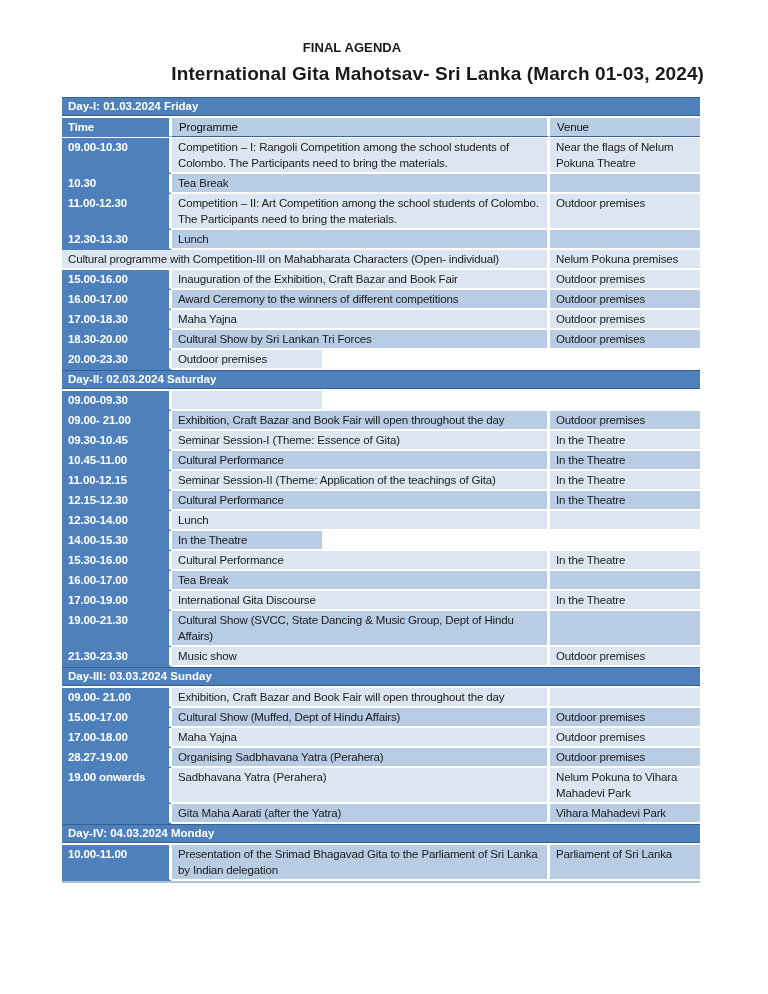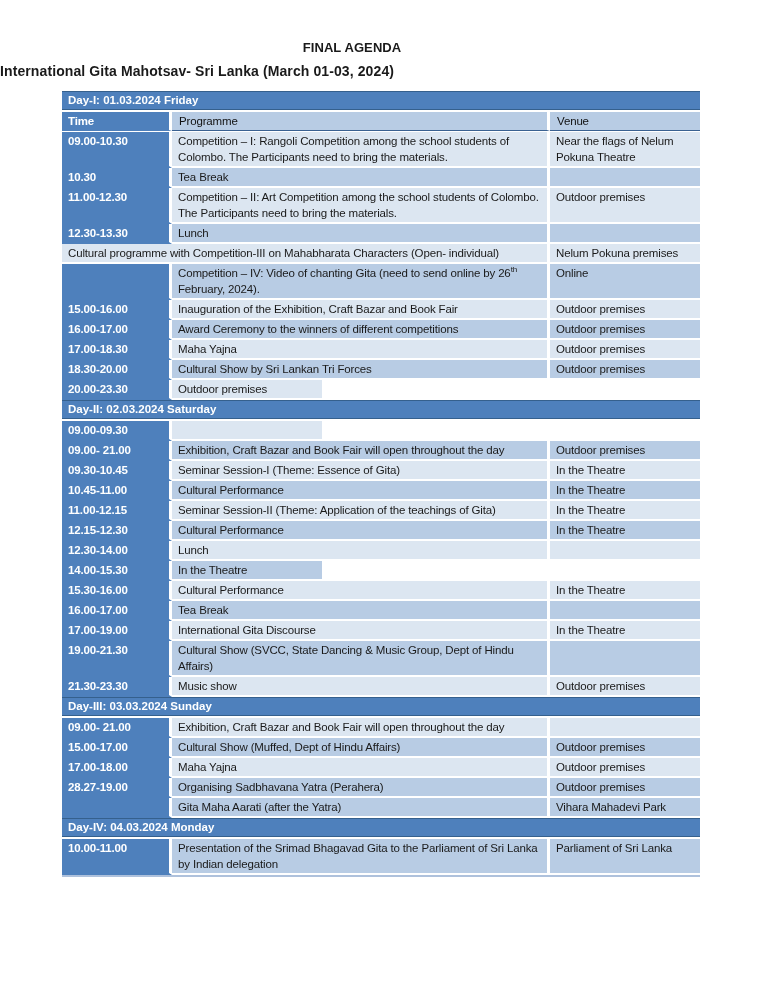--- a/index.html
+++ b/index.html
@@ -1,21 +1,21 @@
 <!DOCTYPE html>
 <html style="--blue: #4E80BC; --dark: #35608D; --light: #DCE6F1; --medium: #B8CCE4; --hdrline: #3A6191;"><head>
 <meta charset="utf-8">
 <style>
   html,body{margin:0;padding:0;background:#ffffff;}
   .page{
     width:704px;height:994px;background:#ffffff;overflow:hidden;
     font-family:"Liberation Sans",sans-serif;color:#1a1a1a;position:relative;
   }
   .doc-title{padding-top:40px;text-align:center;font-weight:bold;font-size:13px;letter-spacing:0.1px;}
-  .doc-subtitle{margin-top:8px;text-align:left;font-weight:bold;font-size:14px;letter-spacing:0.1px;}
+  .doc-subtitle{margin-top:8px;text-align:right;font-weight:bold;font-size:19px;letter-spacing:0.1px;}
   .agenda{margin:12px 0 0 62px;width:638px;border-bottom:2px solid #AEC1DC;}
   .day-band{
     background:var(--blue,#4E80BC);color:#ffffff;font-weight:bold;
     font-size:11.5px;line-height:15px;padding:1px 6px;
     border-top:1px solid var(--dark,#35608D);
     border-bottom:1px solid var(--dark,#35608D);
     margin-bottom:2px;
   }
   .row{display:flex;}
   .cell{
@@ -73,25 +73,20 @@
         <div class="row">
           <div class="cell time-cell">12.30-13.30</div>
           <div class="cell prog-cell shade-medium">Lunch</div>
           <div class="cell venue-cell shade-medium"></div>
         </div>
         <div class="row">
           <div class="cell prog-cell shade-light">Cultural programme with Competition-III on Mahabharata Characters (Open- individual)</div>
           <div class="cell venue-cell shade-light">Nelum Pokuna premises</div>
         </div>
         <div class="row">
-          <div class="cell time-cell"></div>
-          <div class="cell prog-cell shade-medium">Competition – IV: Video of chanting Gita (need to send online by 26<sup>th</sup> February, 2024).</div>
-          <div class="cell venue-cell shade-medium">Online</div>
-        </div>
-        <div class="row">
           <div class="cell time-cell">15.00-16.00</div>
           <div class="cell prog-cell shade-light">Inauguration of the Exhibition, Craft Bazar and Book Fair</div>
           <div class="cell venue-cell shade-light">Outdoor premises</div>
         </div>
         <div class="row">
           <div class="cell time-cell">16.00-17.00</div>
           <div class="cell prog-cell shade-medium">Award Ceremony to the winners of different competitions</div>
           <div class="cell venue-cell shade-medium">Outdoor premises</div>
         </div>
         <div class="row">
@@ -185,20 +180,25 @@
         </div>
         <div class="row">
           <div class="cell time-cell">17.00-18.00</div>
           <div class="cell prog-cell shade-light">Maha Yajna</div>
           <div class="cell venue-cell shade-light">Outdoor premises</div>
         </div>
         <div class="row">
           <div class="cell time-cell">28.27-19.00</div>
           <div class="cell prog-cell shade-medium">Organising Sadbhavana Yatra (Perahera)</div>
           <div class="cell venue-cell shade-medium">Outdoor premises</div>
+        </div>
+        <div class="row">
+          <div class="cell time-cell">19.00 onwards</div>
+          <div class="cell prog-cell shade-light">Sadbhavana Yatra (Perahera)</div>
+          <div class="cell venue-cell shade-light">Nelum Pokuna to Vihara Mahadevi Park</div>
         </div>
         <div class="row">
           <div class="cell time-cell"></div>
           <div class="cell prog-cell shade-medium">Gita Maha Aarati (after the Yatra)</div>
           <div class="cell venue-cell shade-medium">Vihara Mahadevi Park</div>
         </div>
         <div class="day-band">Day-IV: 04.03.2024 Monday</div>
         <div class="row">
           <div class="cell time-cell">10.00-11.00</div>
           <div class="cell prog-cell shade-medium">Presentation of the Srimad Bhagavad Gita to the Parliament of Sri Lanka by Indian delegation</div>

